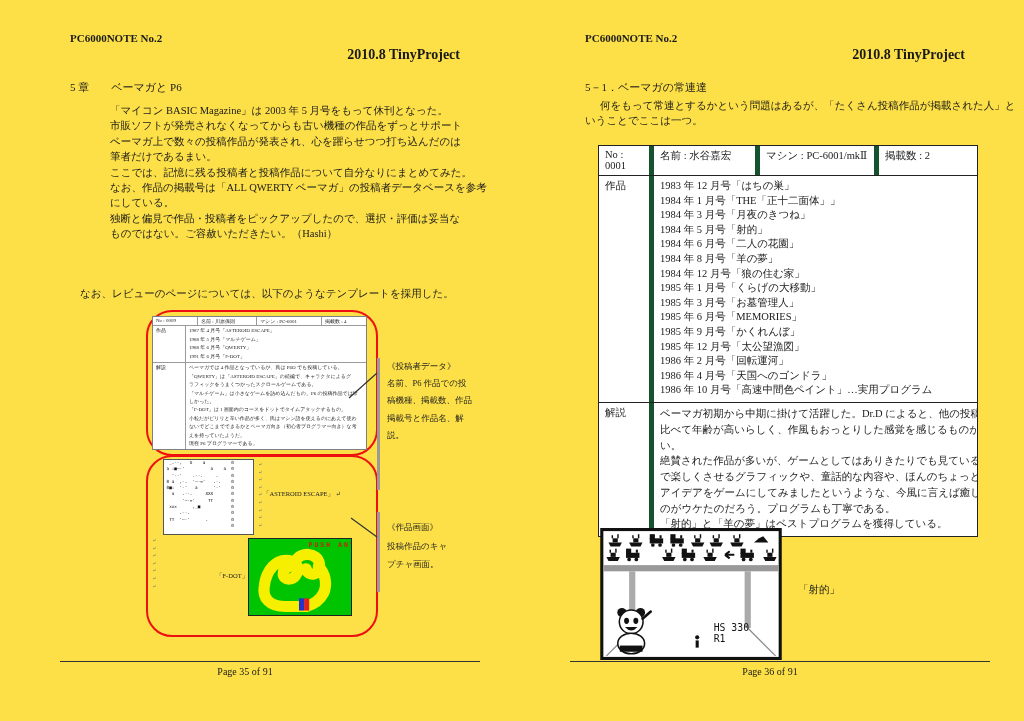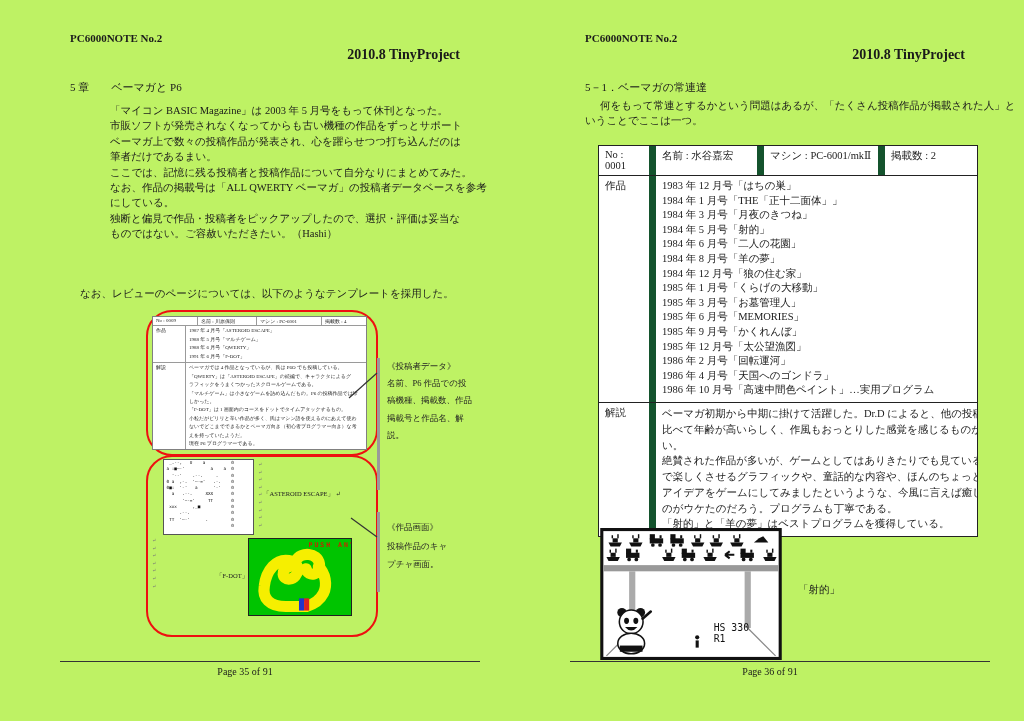--- a/index.html
+++ b/index.html
@@ -1,16 +1,16 @@
 <!DOCTYPE html>
 <html style="--accent-red: #ee1010; --screen-green: #00c400; --track-yellow: #f6ef00; --push-red: #cc2200; --car-blue: #2233cc; --car-red: #dd2222; --gray-bar: #9a9a9a;"><head>
 <meta charset="utf-8">
 <style>
   html,body{margin:0;padding:0;background:#fff;}
-  .canvas{position:relative;width:1024px;height:721px;background:#bef264;overflow:hidden;
+  .canvas{position:relative;width:1024px;height:721px;background:#fde047;overflow:hidden;
           font-family:"Liberation Serif","DejaVu Serif",serif;color:#1a1a1a;}
   .abs{position:absolute;}
   .doc-title{font-size:11px;font-weight:bold;}
   .edition{font-size:14px;font-weight:bold;text-align:right;}
   .chapter{font-size:11px;}
   .body-block{font-size:10.5px;}
   .body-block .line{line-height:15.4px;white-space:nowrap;}
   .note{font-size:10.5px;}
   .redbox{position:absolute;border:2.4px solid var(--accent-red);border-radius:26px;background:transparent;}
   .ttable{position:absolute;left:152px;top:316px;width:213px;border:1px solid #808080;background:#fff;
@@ -31,21 +31,21 @@
   .push-key{position:absolute;left:0;top:2px;width:100%;text-align:center;color:var(--push-red);
             font-family:"DejaVu Sans Mono",monospace;font-size:6.5px;font-weight:bold;letter-spacing:2px;padding-left:44px;}
   .callout-bar{position:absolute;width:3px;background:var(--gray-bar);}
   .callout{position:absolute;font-size:8.5px;color:#222;}
   .callout .line{line-height:17.2px;white-space:nowrap;}
   .callout2 .line{line-height:18.5px;}
   .rtable{position:absolute;left:598px;top:145px;width:378px;border:1.2px solid #222;font-size:10.5px;background:#fff;}
   .rrow{display:flex;}
   .rrow + .rrow{border-top:1px solid #222;}
   .rcell{padding:3px 6px 4px 6px;overflow:hidden;}
-  .rcell + .rcell{border-left:7px solid #14532d;}
+  .rcell + .rcell{border-left:5px solid #14532d;}
   .rworks .line{line-height:14.6px;white-space:nowrap;}
   .rreview .line{line-height:15.8px;white-space:nowrap;}
   .hl{width:420px;height:1px;background:#333;position:absolute;}
   .footer-text{position:absolute;width:420px;text-align:center;font-size:10px;}
   .game-label{position:absolute;font-size:10.5px;}
   .overlay-svg{position:absolute;left:0;top:0;pointer-events:none;}
 </style>
 </head>
 <body>
 

